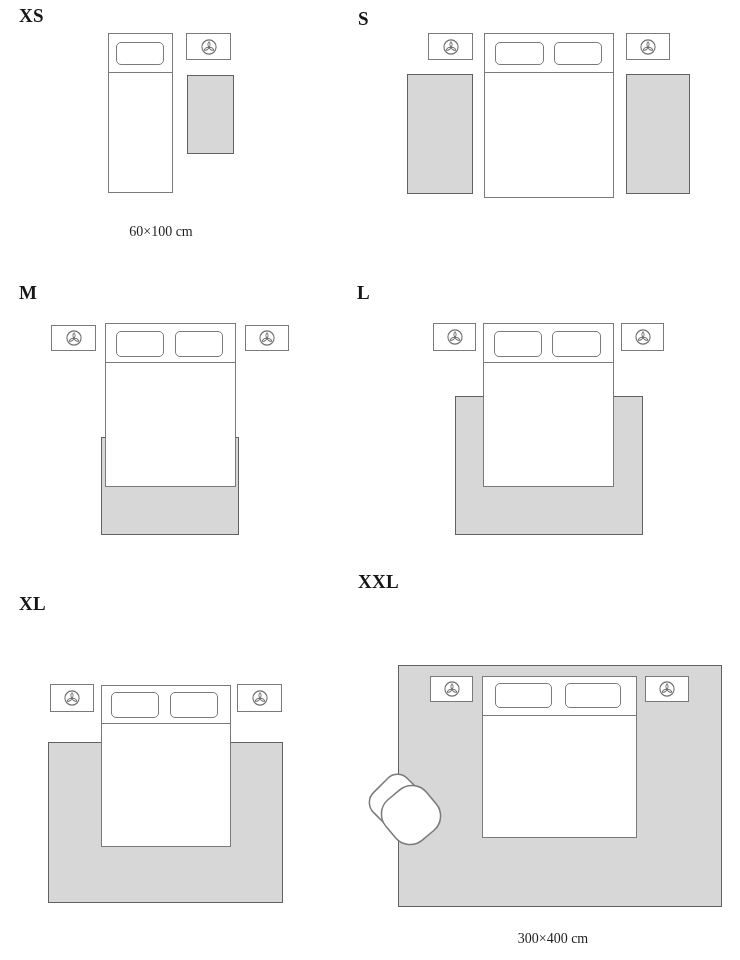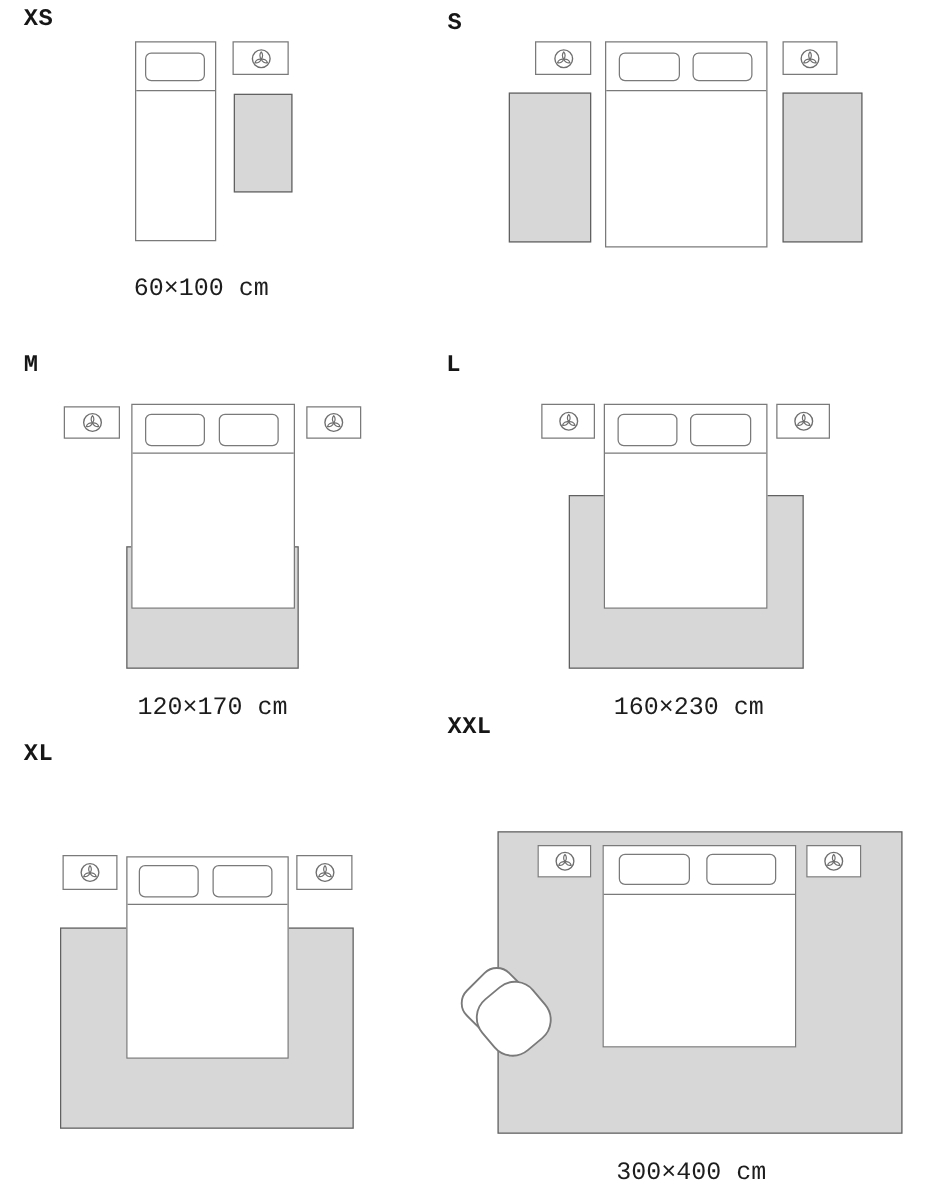--- a/index.html
+++ b/index.html
@@ -1,27 +1,27 @@
 <!DOCTYPE html>
 <html><head>
 <meta charset="utf-8">
 <style>
   html,body{margin:0;padding:0;background:#ffffff;}
   .canvas{
     position:relative;width:740px;height:960px;background:#ffffff;
-    font-family:Liberation Mono, monospace;overflow:hidden;
+    font-family:Liberation Serif, serif;overflow:hidden;
   }
   .panel{position:absolute;inset:0;}
   .size-label{
     position:absolute;font-weight:700;font-size:19px;line-height:19px;
     color:#161616;letter-spacing:.3px;
   }
   .caption{
     position:absolute;width:200px;text-align:center;
-    font-size:20px;line-height:22px;color:#1d1d1d;
+    font-size:14px;line-height:22px;color:#1d1d1d;
   }
   .rug{
     position:absolute;background:#d7d7d7;border:1.5px solid #616161;
     box-sizing:border-box;z-index:1;
   }
   .bed{
     position:absolute;background:#ffffff;border:1.5px solid #7a7a7a;
     box-sizing:border-box;z-index:2;
   }
   .headboard{
@@ -106,21 +106,20 @@
       <svg class="plant-icon" viewBox="0 0 32 32">
           <use href="#plant-sym"></use>
         </svg>
     </div>
     <div class="bed" style="left:105px;top:323px;width:131px;height:164px">
       <div class="headboard" style="height:39px">
         <div class="pillow" style="left:10px;top:7px;width:48px;height:26px"></div>
         <div class="pillow" style="left:69px;top:7px;width:48px;height:26px"></div>
       </div>
     </div>
-    <div class="caption" style="left:70px;top:556px">120×170 cm</div>
   </section>
 
   <section class="panel">
     <div class="size-label" style="left:357px;top:283px">L</div>
     <div class="rug" style="left:455px;top:396px;width:188px;height:139px"></div>
     <div class="nightstand" style="left:433px;top:323px;width:43px;height:28px">
       <svg class="plant-icon" viewBox="0 0 32 32">
           <use href="#plant-sym"></use>
         </svg>
     </div>
@@ -128,21 +127,20 @@
       <svg class="plant-icon" viewBox="0 0 32 32">
           <use href="#plant-sym"></use>
         </svg>
     </div>
     <div class="bed" style="left:483px;top:323px;width:131px;height:164px">
       <div class="headboard" style="height:39px">
         <div class="pillow" style="left:10px;top:7px;width:48px;height:26px"></div>
         <div class="pillow" style="left:68px;top:7px;width:49px;height:26px"></div>
       </div>
     </div>
-    <div class="caption" style="left:451px;top:556px">160×230 cm</div>
   </section>
 
   <section class="panel">
     <div class="size-label" style="left:19px;top:594px">XL</div>
     <div class="rug" style="left:48px;top:742px;width:235px;height:161px"></div>
     <div class="nightstand" style="left:50px;top:684px;width:44px;height:28px">
       <svg class="plant-icon" viewBox="0 0 32 32">
           <use href="#plant-sym"></use>
         </svg>
     </div>

